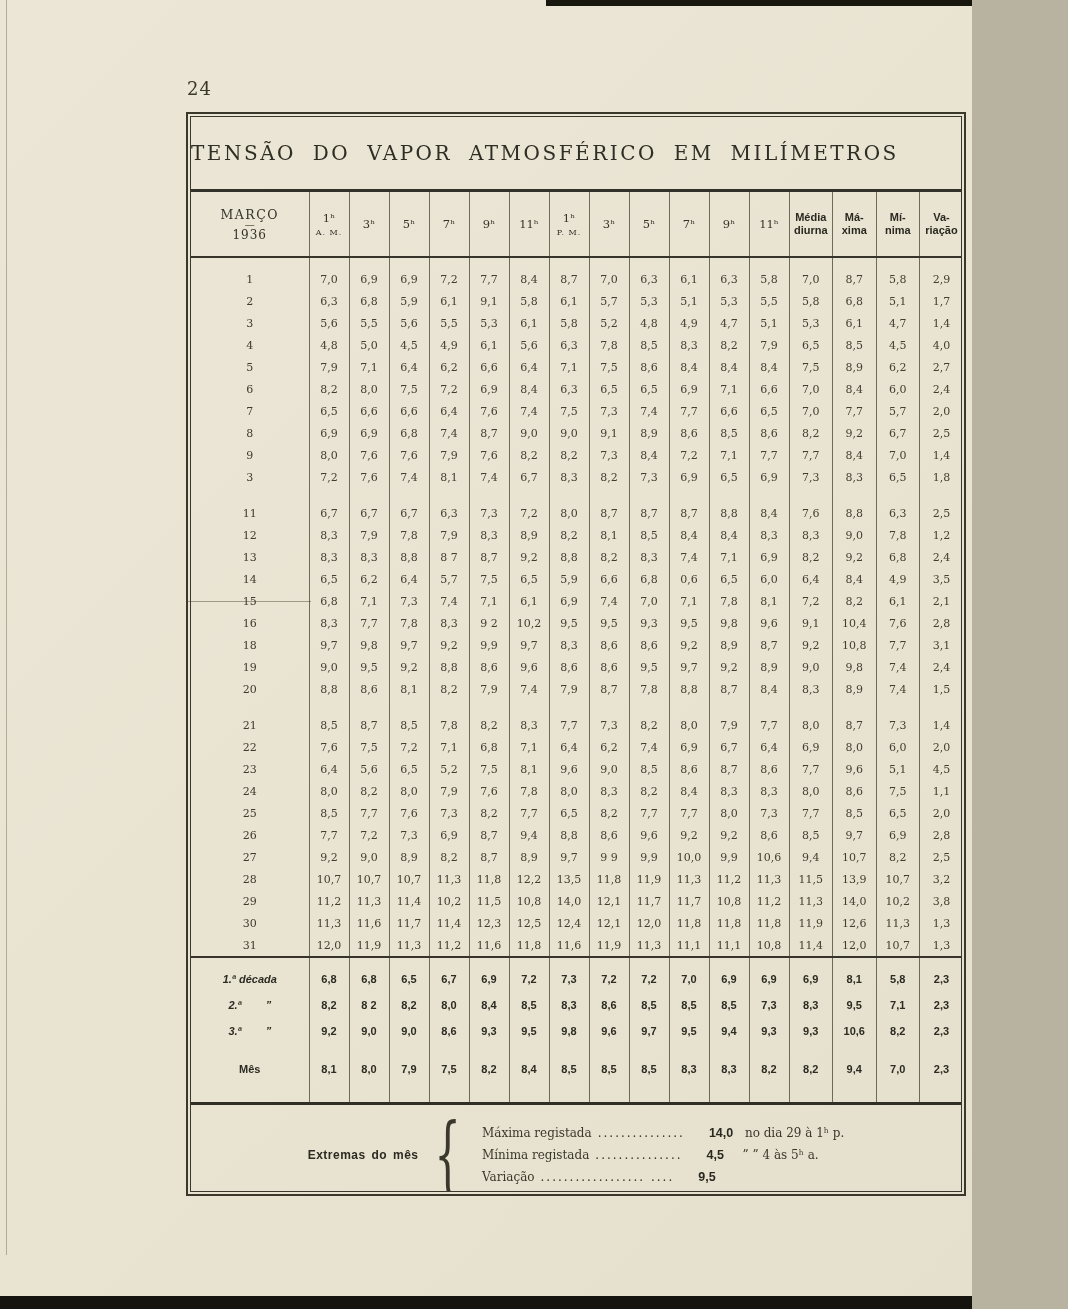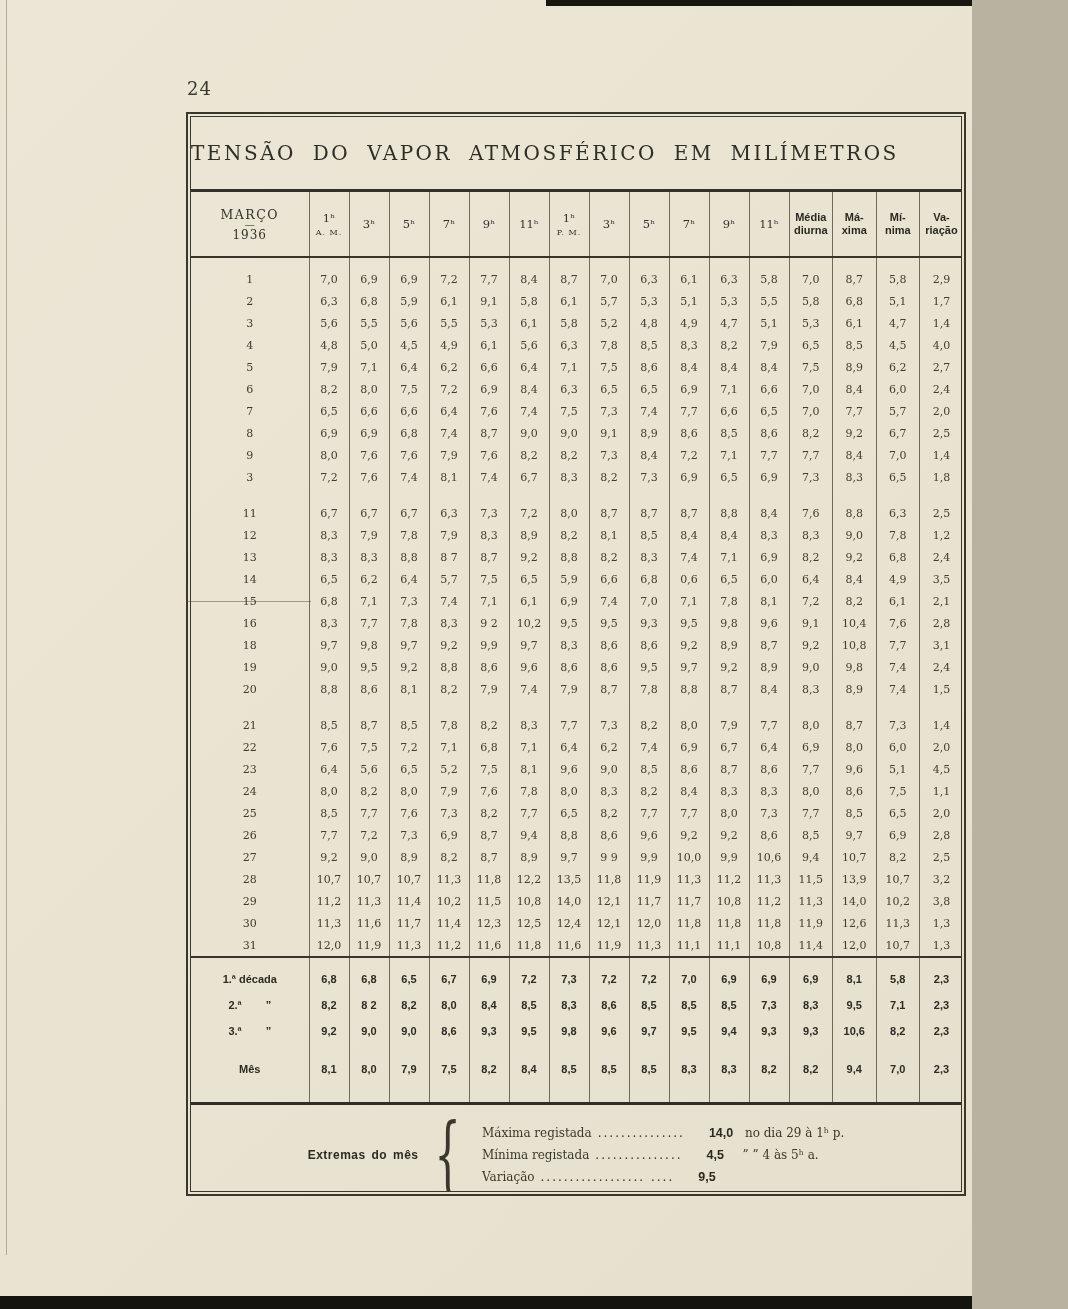--- a/index.html
+++ b/index.html
@@ -35,21 +35,21 @@
 
   td.day{height:22px;font:11px "DejaVu Serif",serif;color:#3e3b2d;text-align:center;}
   td.val{height:22px;font:11px "DejaVu Serif",serif;color:#413e30;text-align:center;}
   tr.gap td{padding-top:14px;}
   tbody.days tr:first-child td{padding-top:10px;}
 
   tbody.summary tr.sum-first td{border-top:2px solid #37352a;padding-top:8px;}
   tbody.summary td{height:26px;}
   tbody.summary td.sval{font:bold 11px "Liberation Sans",sans-serif;color:#2c2b22;text-align:center;}
   tbody.summary td.slabel{font:bold 11px "Liberation Sans",sans-serif;color:#2c2b22;}
-  .slabel-in{display:flex;justify-content:center;align-items:center;gap:24px;}
+  .slabel-in{display:flex;justify-content:center;align-items:center;gap:24px;font-style:italic;}
   tr.mesrow td{padding-top:12px;padding-bottom:20px;}
 
   .heavy-rule{border-top:3px solid #302f27;}
 
   .footer{display:flex;align-items:center;justify-content:center;padding-top:12px;gap:6px;}
   .fx-label{font:bold 12px "Liberation Sans",sans-serif;color:#2c2b22;letter-spacing:.5px;word-spacing:2px;}
   .fx-brace{font-family:"DejaVu Serif",serif;font-size:84px;line-height:.9;color:#3a382c;
             transform:scaleX(.5);margin:0 -10px 0 -4px;font-weight:normal;}
   .fx-lines{display:flex;flex-direction:column;gap:8px;}
   .fline{display:flex;align-items:baseline;font:12px "DejaVu Serif",serif;color:#3a382b;margin-left:12px;}

